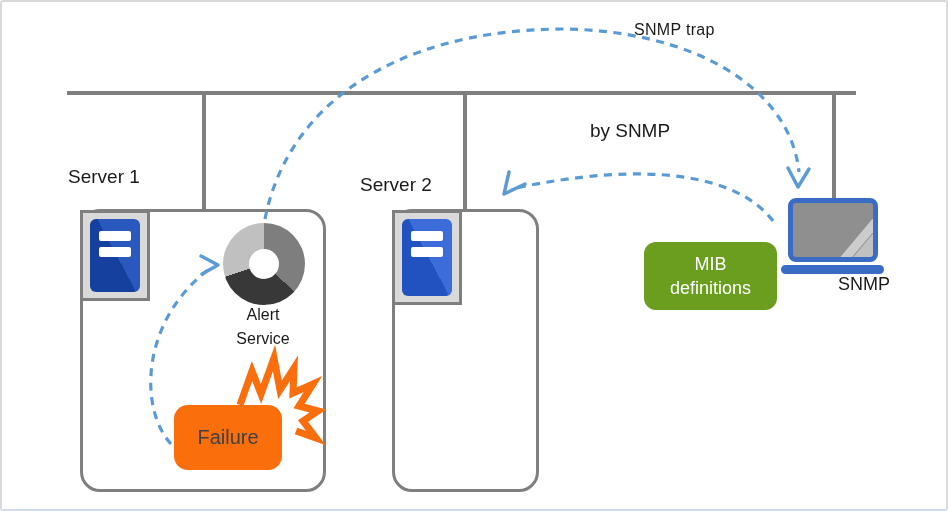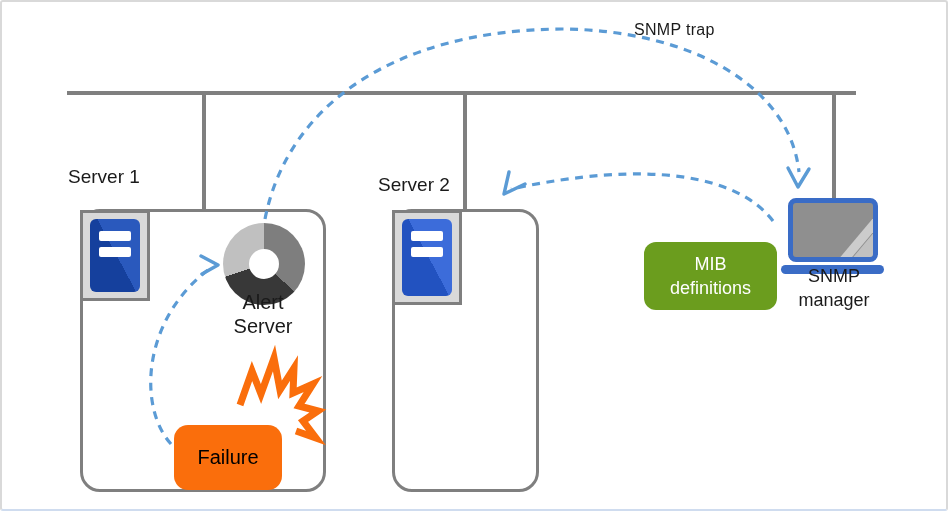--- a/index.html
+++ b/index.html
@@ -63,22 +63,22 @@
   }
   .donut .hole{
     position:absolute;left:26px;top:26px;width:30px;height:30px;
     border-radius:50%;background:#ffffff;
   }
 
   
   .failure-badge{
     position:absolute;z-index:4;
     background:#fa6e0c;border-radius:14px;
-    color:#000000;font-size:20px;
-    display:flex;align-items:center;justify-content:center;margin-top:20px;
+    color:#404040;font-size:20px;
+    display:flex;align-items:center;justify-content:center;
   }
 
   
   .mib-badge{
     position:absolute;z-index:4;
     background:#6b9d1e;border-radius:12px;
     color:#ffffff;font-size:18px;line-height:24px;
     display:flex;flex-direction:column;align-items:center;justify-content:center;
     text-align:center;
   }
@@ -117,53 +117,53 @@
   <div class="group-box" style="left:78px;top:207px;width:246px;height:283px;"></div>
   <div class="server-icon" style="left:78px;top:208px;width:70px;height:91px;">
     <div class="tower t1">
       <div class="bar b1"></div>
       <div class="bar b2"></div>
     </div>
   </div>
   <div class="donut" style="left:221px;top:221px;">
     <div class="hole"></div>
   </div>
-  <div class="lbl center" style="left:211px;top:288px;width:100px;font-size:20px;line-height:24px;">
+  <div class="lbl center" style="left:211px;top:301px;width:100px;font-size:16px;line-height:24px;">
     <span style="display:block">Alert</span>
-    <span style="display:block">Server</span>
+    <span style="display:block">Service</span>
   </div>
   <div class="failure-badge" style="left:172px;top:403px;width:108px;height:65px;">
     <span>Failure</span>
   </div>
 
-  <div class="lbl server-label" style="left:376px;top:171px;">Server 2</div>
+  <div class="lbl server-label" style="left:358px;top:171px;">Server 2</div>
   <div class="group-box" style="left:390px;top:207px;width:147px;height:283px;"></div>
   <div class="server-icon" style="left:390px;top:208px;width:70px;height:95px;">
     <div class="tower t2">
       <div class="bar b1"></div>
       <div class="bar b2"></div>
     </div>
   </div>
 
   <div class="laptop-screen" style="left:786px;top:196px;width:90px;height:64px;">
     <div class="stripe s1"></div>
     <div class="stripe s2"></div>
   </div>
   <div class="laptop-base" style="left:779px;top:263px;width:103px;height:9px;"></div>
-  <div class="lbl center" style="left:776px;top:262px;width:112px;font-size:18px;line-height:24px;">
+  <div class="lbl center" style="left:776px;top:270px;width:112px;font-size:18px;line-height:24px;text-align:right;">
     <span style="display:block">SNMP</span>
-    <span style="display:block">manager</span>
   </div>
   <div class="mib-badge" style="left:642px;top:240px;width:133px;height:68px;">
     <span>MIB</span>
     <span>definitions</span>
   </div>
 
   <div class="lbl trap-label" style="left:632px;top:18px;">SNMP trap</div>
   <div class="lbl center info-label" style="left:513px;top:116px;width:230px;">
+    <span style="display:block">by SNMP</span>
   </div>
 
   <svg class="layer" id="arrow-layer">
 
     <path d="M 263 217 C 285 105 390 28 560 27 C 690 28 788 85 797 170" fill="none" stroke="#5b9bd5" stroke-width="3.2" stroke-dasharray="8 6.5"></path>
     <path d="M 786 166 L 796 185 L 807 167" fill="none" stroke="#5b9bd5" stroke-width="3.4" stroke-linecap="round" stroke-linejoin="round"></path>
 
     <path d="M 771 219 C 735 172 645 158 509 187" fill="none" stroke="#5b9bd5" stroke-width="3.2" stroke-dasharray="8 6.5"></path>
     <path d="M 507 170 L 502 192 L 523 182" fill="none" stroke="#5b9bd5" stroke-width="3.4" stroke-linecap="round" stroke-linejoin="round"></path>
 

